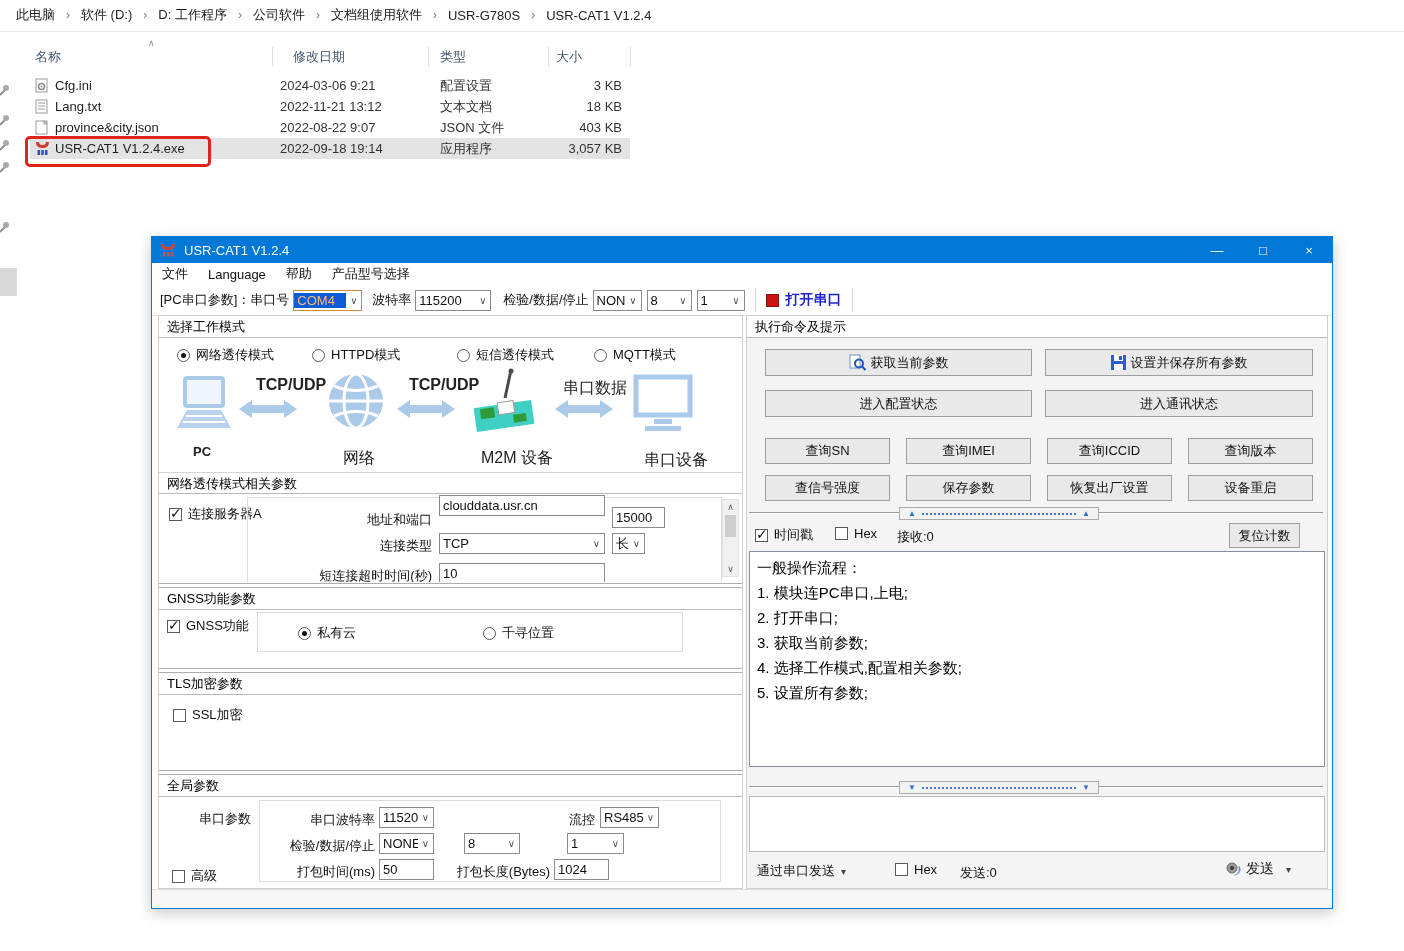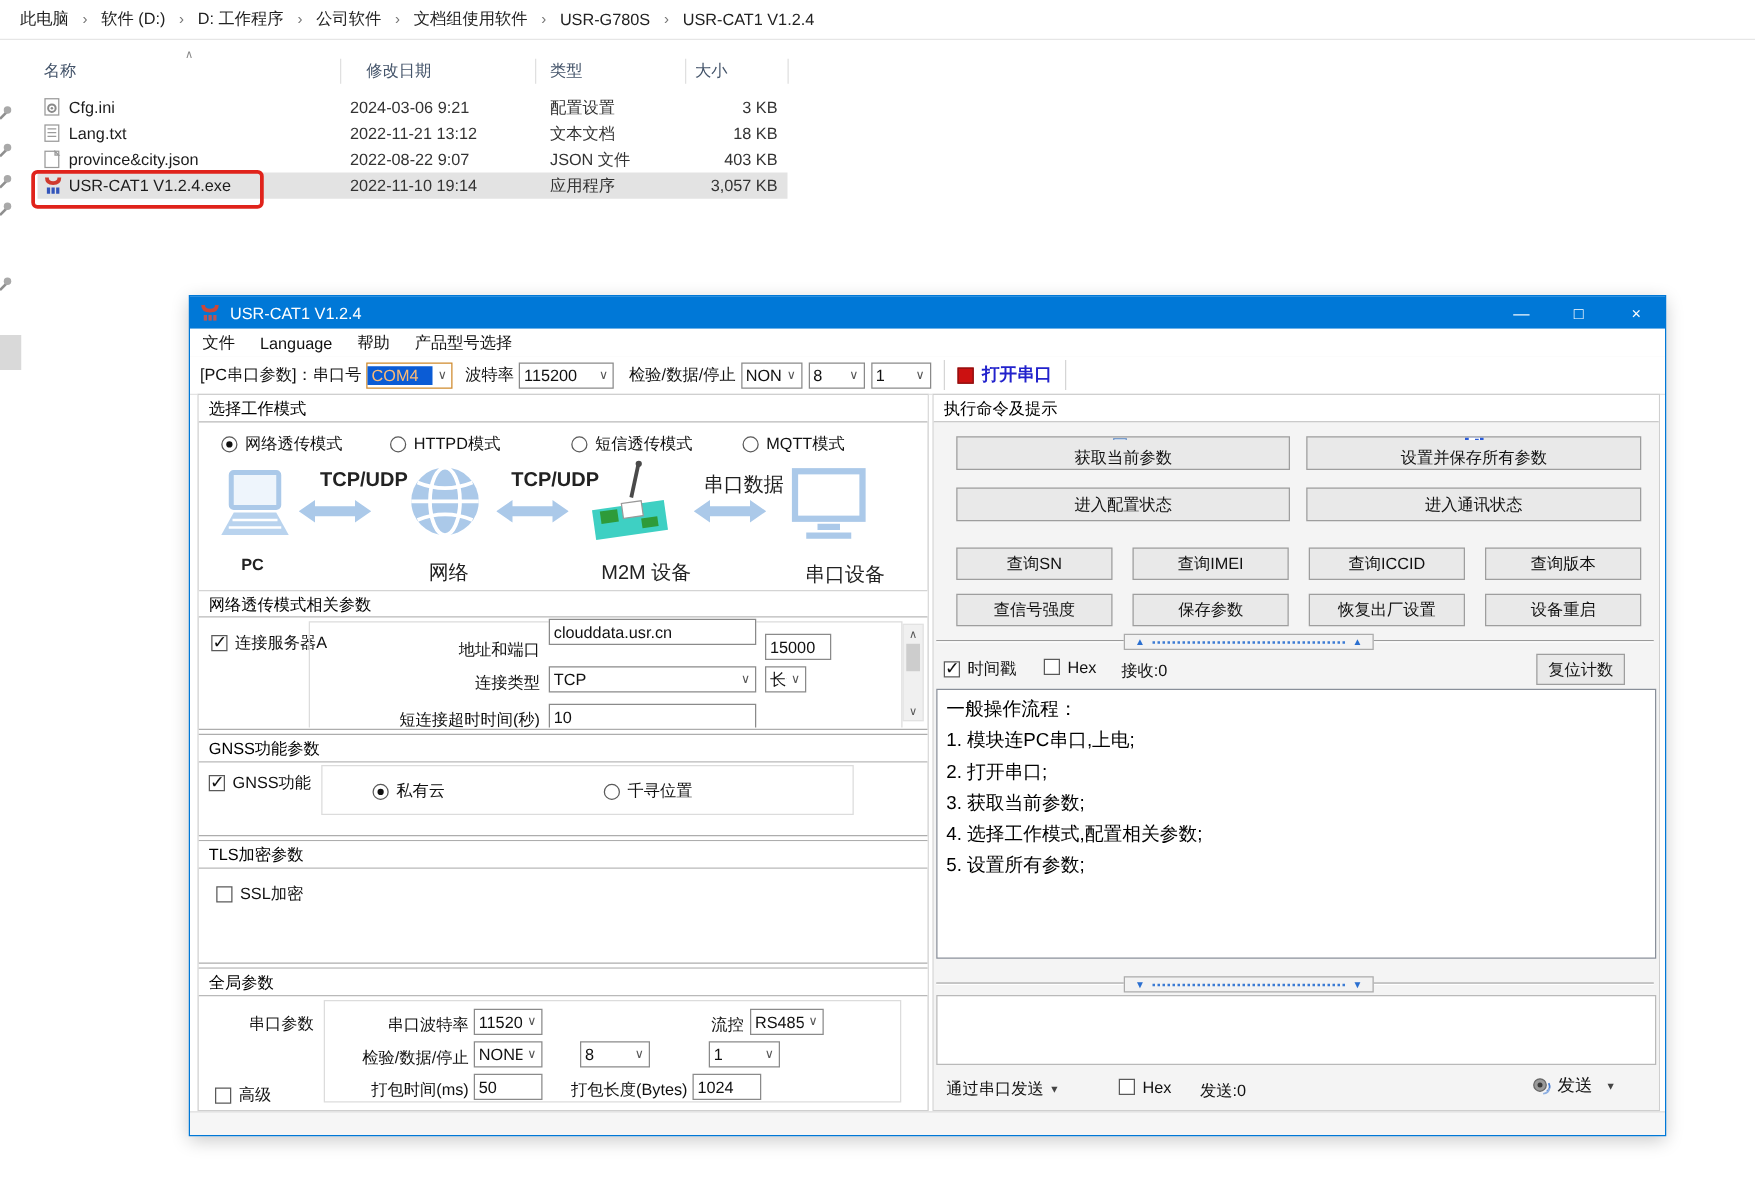--- a/index.html
+++ b/index.html
@@ -41,21 +41,21 @@
   
   .combo{display:inline-flex;align-items:center;border:1px solid #8a8a8a;background:#fff;height:21px;
          box-sizing:border-box;font-size:13px;}
   .combo .v{flex:1;padding:0 3px;white-space:nowrap;overflow:hidden;}
   .combo .a{width:15px;text-align:center;color:#555;font-size:10px;flex:none;}
   .combo.sel{border-color:#cf8a2d;}
   .combo.sel .v{background:#0b5cd5;color:#fdba74;}
   .tin{border:1px solid #8a8a8a;background:#fff;height:21px;box-sizing:border-box;font-size:13px;
        padding:0 3px;font-family:inherit;color:#111;}
   .btn{position:absolute;background:#e9e9e9;border:1px solid #9e9e9e;display:flex;align-items:center;
-       justify-content:center;font-size:13px;box-sizing:border-box;gap:5px;color:#111;flex-direction:column;}
+       justify-content:center;font-size:13px;box-sizing:border-box;gap:5px;color:#111;}
   .cb{width:13px;height:13px;border:1px solid #5a5a5a;background:#fff;display:inline-block;
       position:relative;flex:none;box-sizing:border-box;}
   .cb.on::after{content:"✓";position:absolute;left:0px;top:-4px;font-size:14px;font-weight:bold;color:#111;}
   .rb{width:13px;height:13px;border:1px solid #5a5a5a;border-radius:50%;background:#fff;display:inline-block;
       position:relative;flex:none;box-sizing:border-box;}
   .rb.on::after{content:"";position:absolute;left:3px;top:3px;right:3px;bottom:3px;background:#111;border-radius:50%;}
   .citem{position:absolute;display:flex;align-items:center;gap:6px;font-size:13px;}
   
   .panel{position:absolute;background:#fff;border:1px solid #cfcfcf;box-sizing:border-box;}
   .ghead{position:absolute;left:0;right:0;height:22px;line-height:22px;padding-left:8px;font-size:13px;
@@ -166,21 +166,21 @@
     <span class="fsize">403 KB</span>
   </div>
   <div class="frow sel" style="top:138px">
     <svg class="ficon" width="15" height="15">
         <path d="M1 1 q0 6 6.5 6 q6.5 0 6.5 -6 l-3 0 q0 3 -3.5 3 q-3.5 0 -3.5 -3 z" fill="#cf3a2e"></path>
         <rect x="2.5" y="9" width="2.6" height="5" fill="#3355bb"></rect>
         <rect x="6.2" y="9" width="2.6" height="5" fill="#3355bb"></rect>
         <rect x="9.9" y="9" width="2.6" height="5" fill="#3355bb"></rect>
       </svg>
     <span class="fname">USR-CAT1 V1.2.4.exe</span>
-    <span class="fdate">2022-11-10 19:14</span>
+    <span class="fdate">2022-09-18 19:14</span>
     <span class="ftype">应用程序</span>
     <span class="fsize">3,057 KB</span>
   </div>
   <div class="redbox"></div>
 
   <div class="win">
 
     <div class="titlebar">
       <svg style="margin-left:8px" width="16" height="14">
           <path d="M1 1 q0 6 7 6 q7 0 7 -6 l-3 0 q0 3 -4 3 q-4 0 -4 -3 z" fill="#c9473a"></path>

